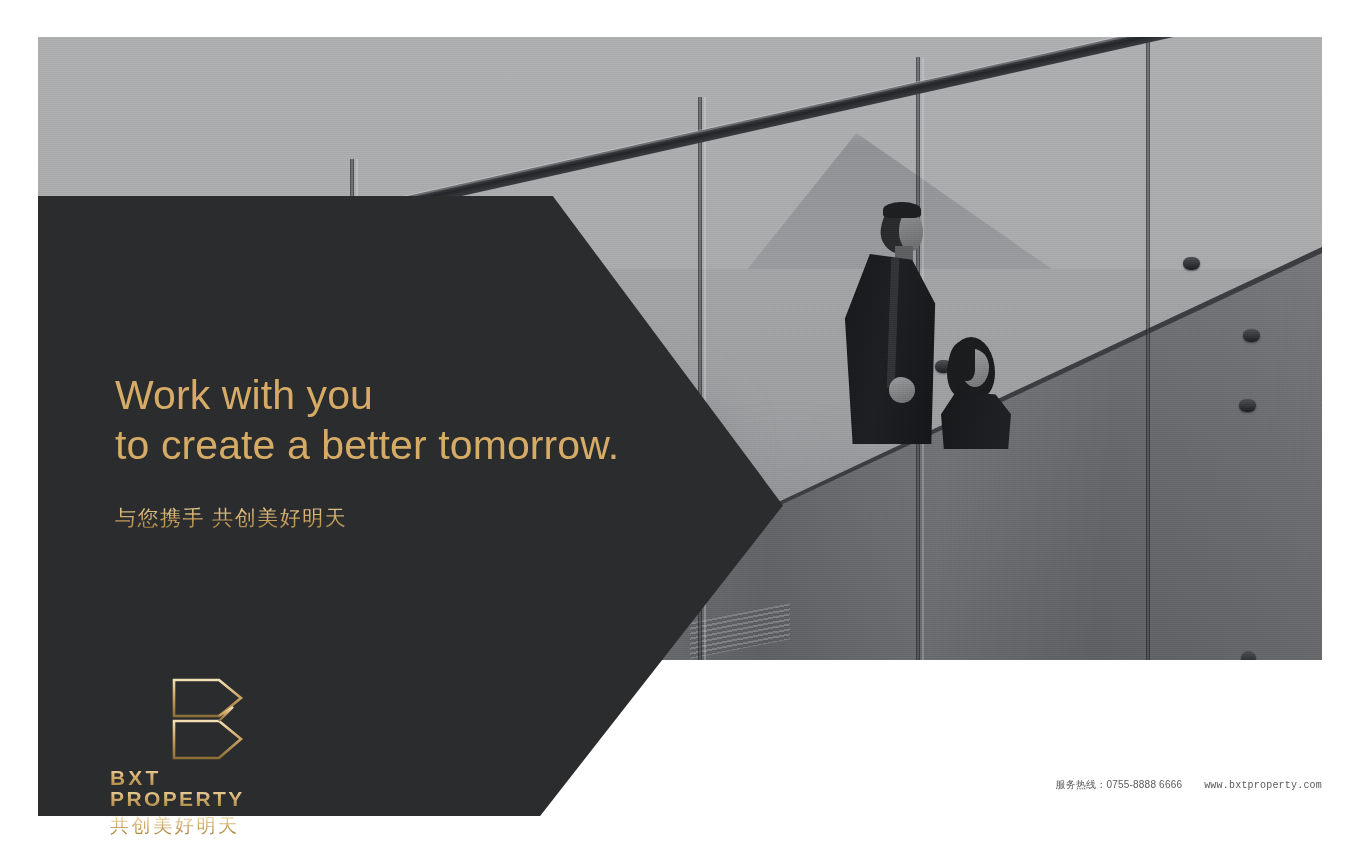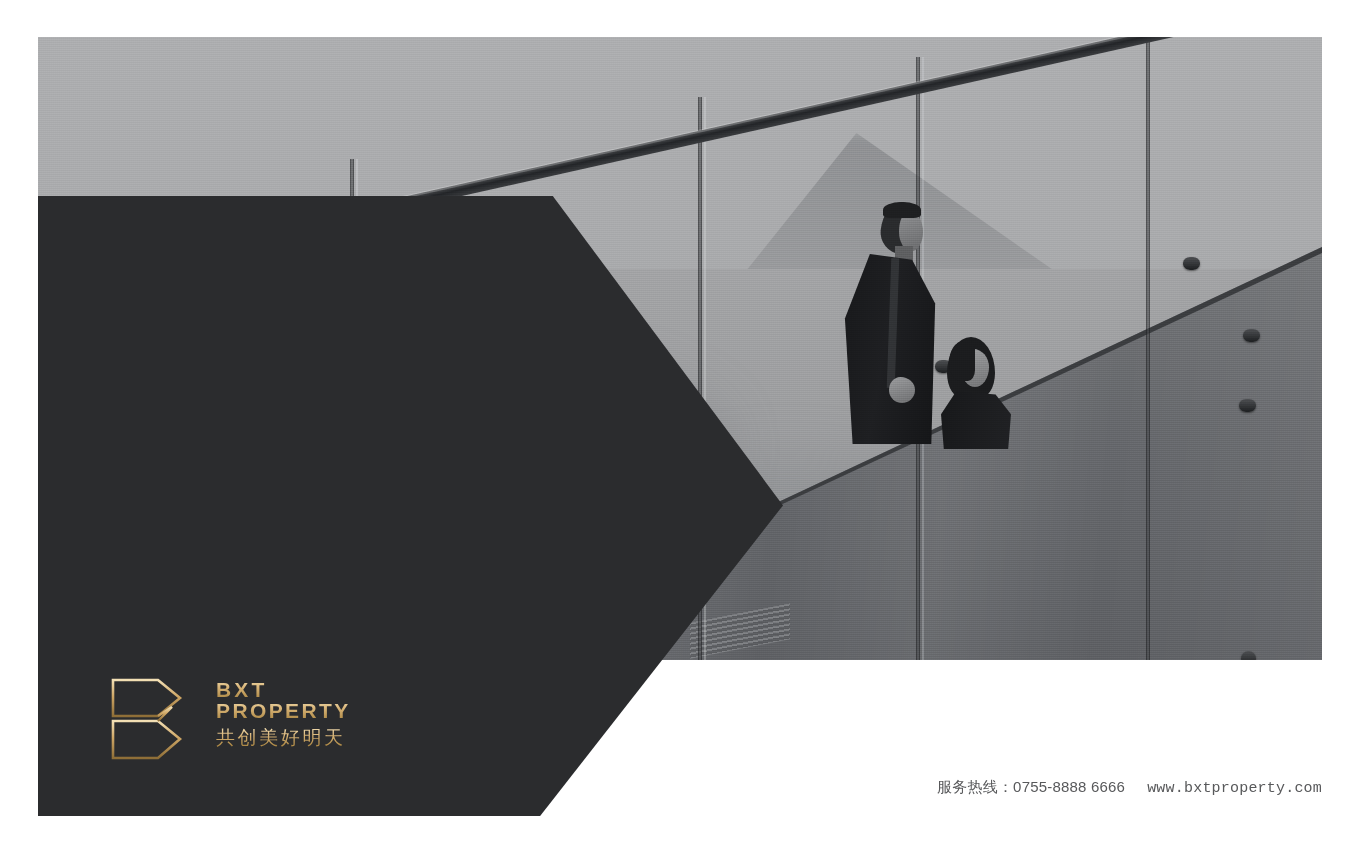--- a/index.html
+++ b/index.html
@@ -213,38 +213,38 @@
     margin-top:34px;
     font-size:21px;
     letter-spacing:1.5px;
     font-weight:400;
     background:linear-gradient(180deg,#e9cf9d 0%, #cfa763 52%, #9c7a42 100%);
     -webkit-background-clip:text; background-clip:text;
     -webkit-text-fill-color:transparent; color:transparent;
   }
 
   
-  #logo { position:absolute; left:110px; top:677px; display:flex; align-items:flex-start; gap:32px; }
+  #logo { position:absolute; left:110px; top:677px; display:flex; align-items:flex-end; gap:4px;flex-direction:column; }
   #logo-mark { width:74px; height:84px; display:block; }
   #logo-words { line-height:1; padding-top:2px; }
   .gold-text {
     background:linear-gradient(180deg,#f1dcae 0%, #d8b477 40%, #a9843f 100%);
     -webkit-background-clip:text; background-clip:text;
     -webkit-text-fill-color:transparent; color:transparent;
     display:block;
   }
   #brand-en1 { font-size:21px; letter-spacing:3.2px; font-weight:700; }
   #brand-en2 { font-size:21px; letter-spacing:2.4px; font-weight:700; margin-top:0; }
   #brand-cn  { font-size:19px; letter-spacing:2.6px; font-weight:500; margin-top:7px; }
 
   
   #footer {
     position:absolute; right:38px; top:778px;
-    display:flex; align-items:flex-end; gap:22px;
-    font-size:15px; color:#58595b; letter-spacing:.2px;
+    display:flex; align-items:center; gap:22px;
+    font-size:10px; color:#58595b; letter-spacing:.2px;
   }
   #footer-hotline { white-space:nowrap; }
   #footer-site { white-space:nowrap;font-family:Liberation Mono, monospace; }
 </style>
 </head>
 <body>
 
 <div id="poster">
 
   <div id="photo">
@@ -296,20 +296,25 @@
       <div id="man-body"></div>
       <div id="man-lapel"></div>
       <div id="man-hand"></div>
     </div>
 
     <div id="grain"></div>
   </div>
 
   <div id="panel"></div>
 
+  <div id="copy">
+    <div id="headline">Work with you
+to create a better tomorrow.</div>
+    <div id="subhead">与您携手 共创美好明天</div>
+  </div>
 
   <div id="logo">
     <svg id="logo-mark" viewBox="0 0 74 84">
       <defs>
         <linearGradient id="goldGrad" x1="0" y1="0" x2="0" y2="1">
           <stop offset="0%" stop-color="#f3e0b5"></stop>
           <stop offset="45%" stop-color="#cfa766"></stop>
           <stop offset="100%" stop-color="#8e6e37"></stop>
         </linearGradient>
       </defs>

